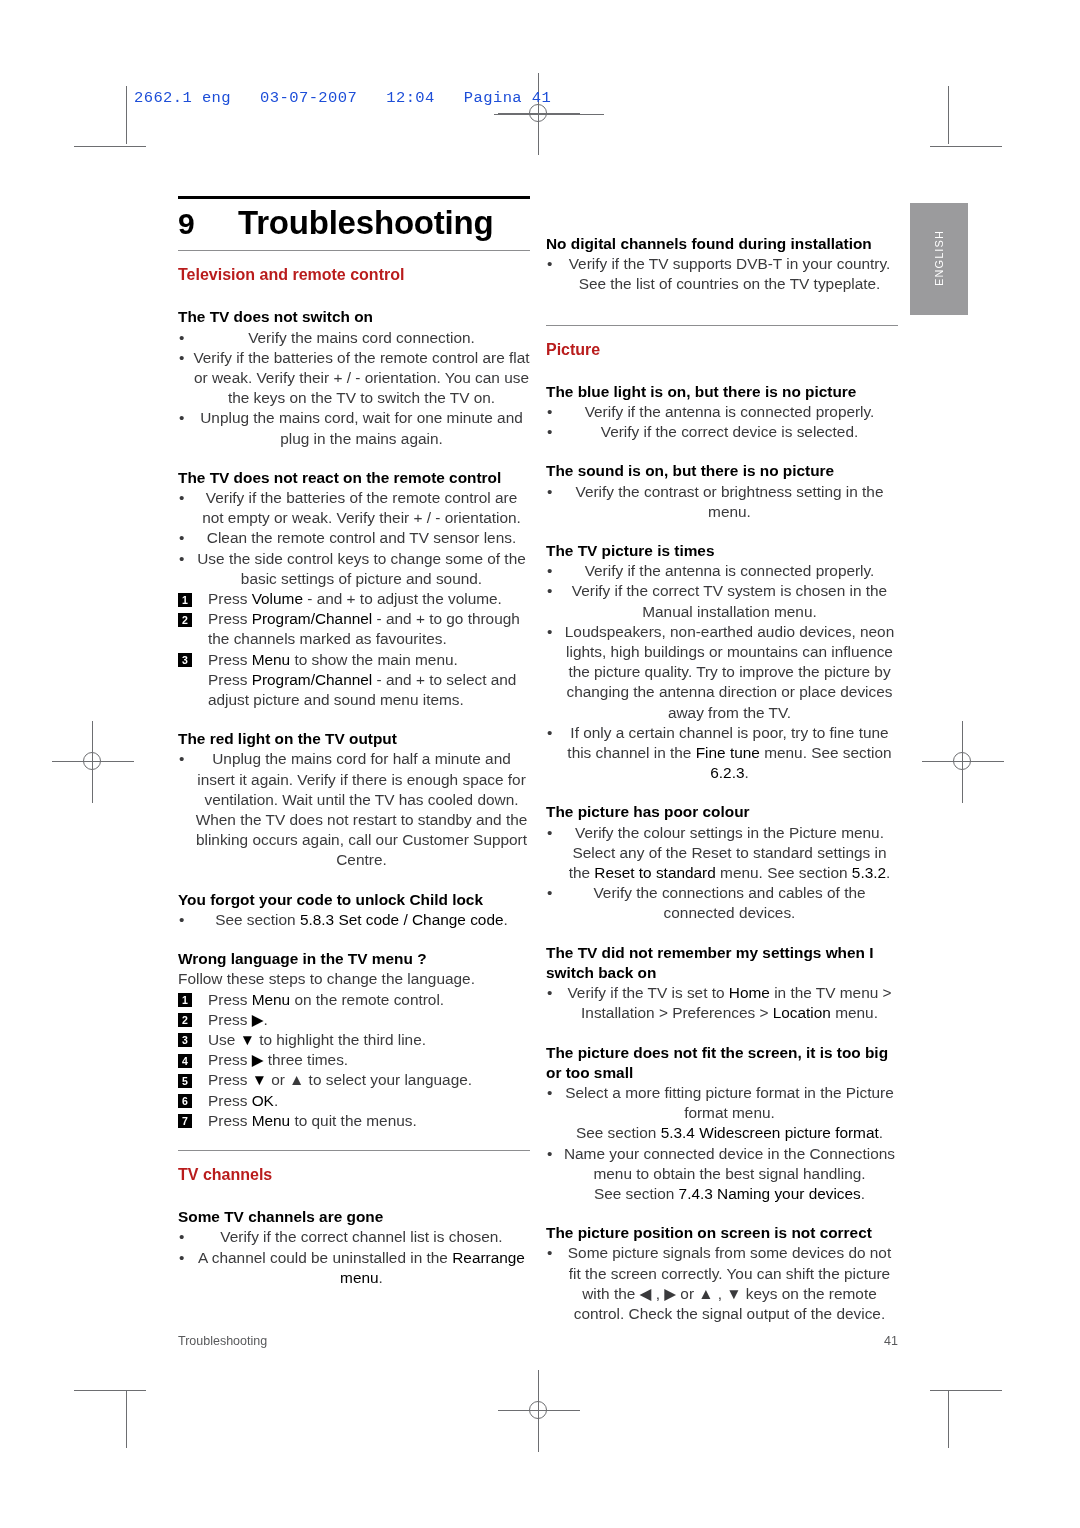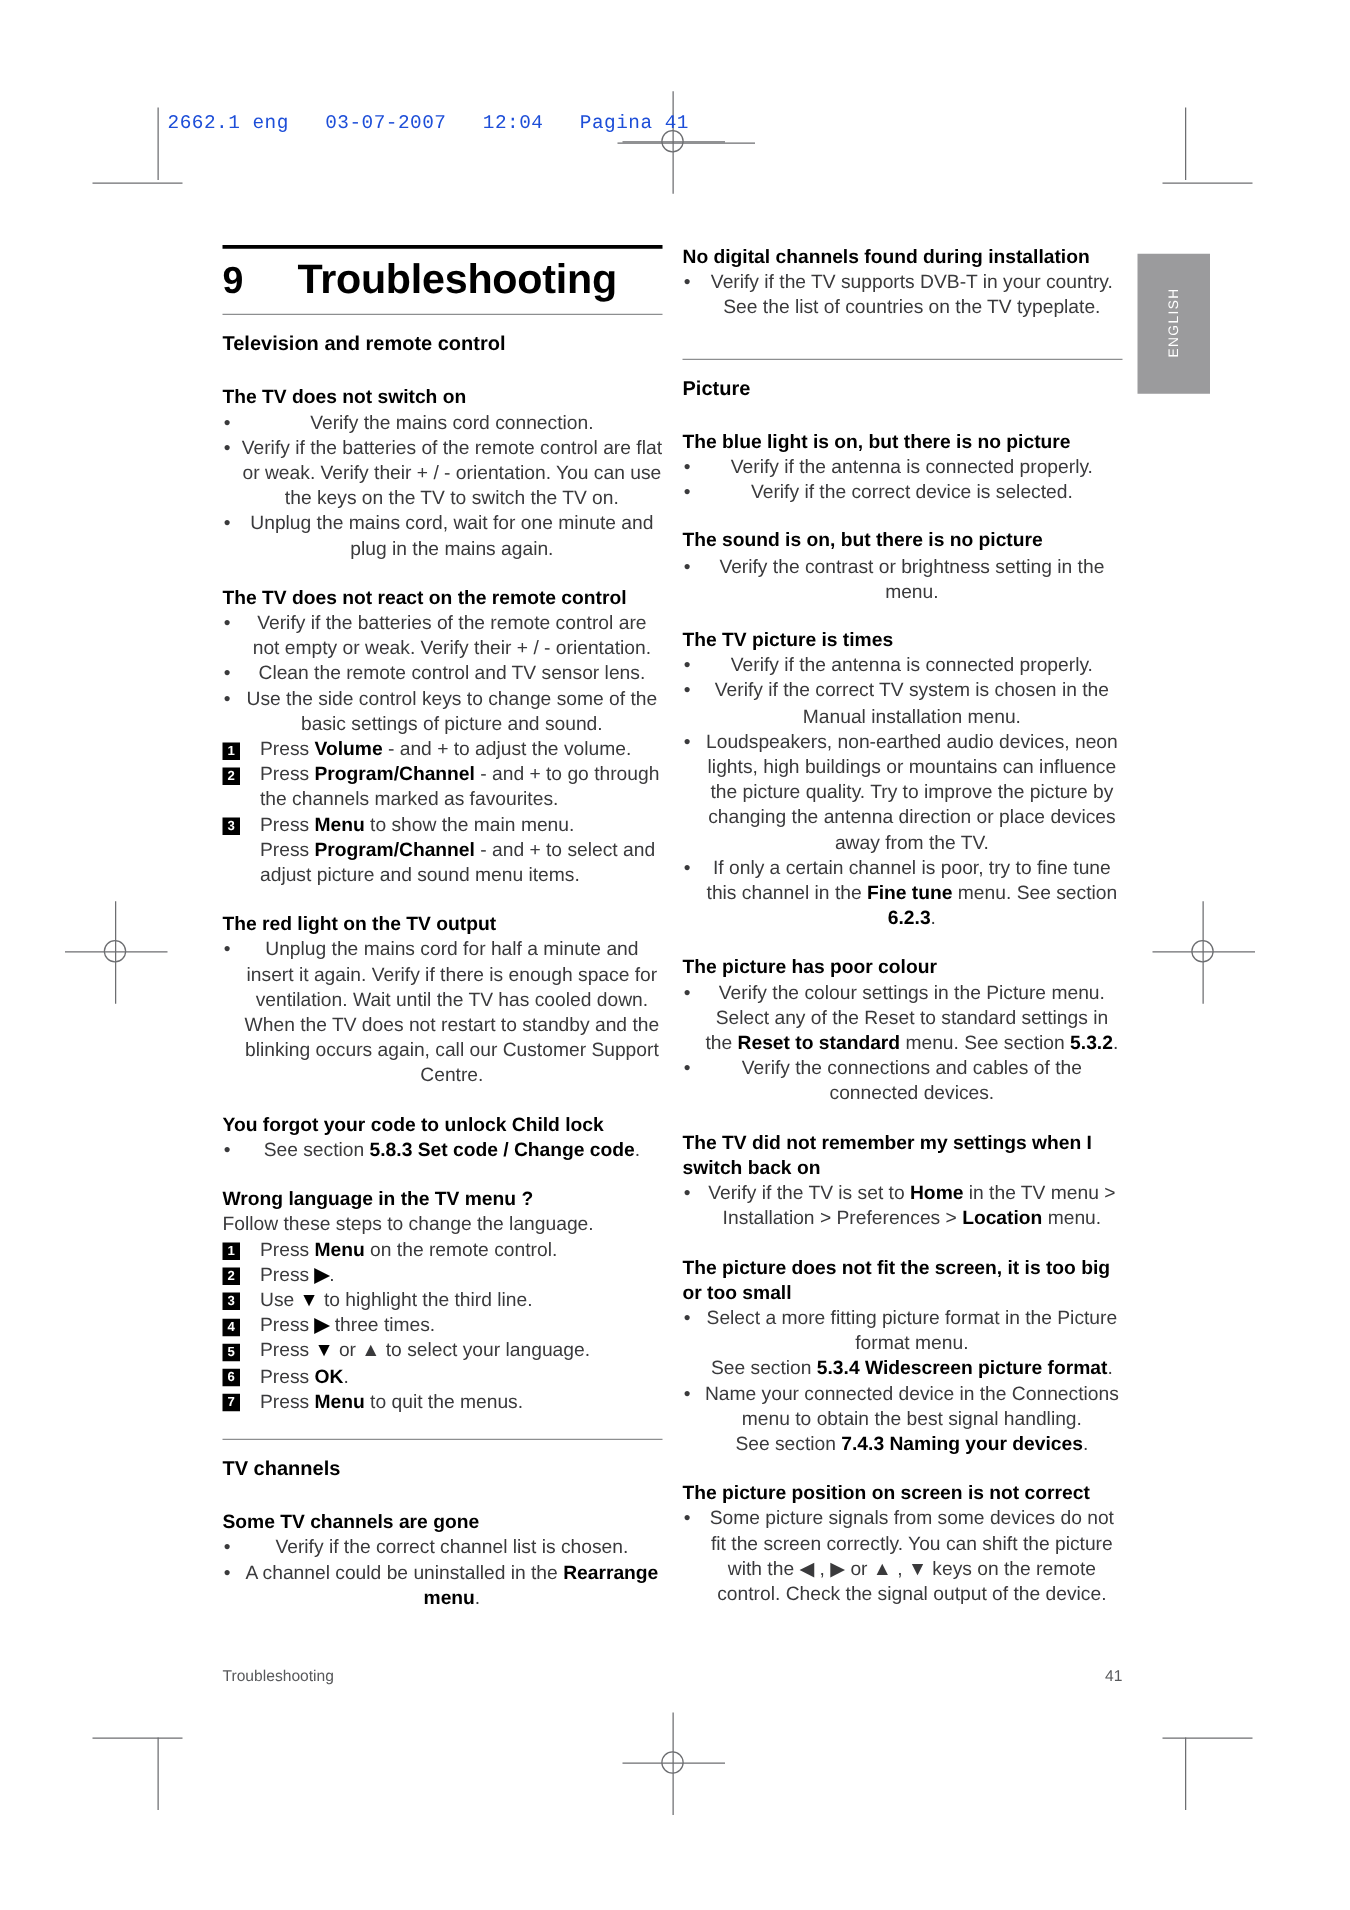--- a/index.html
+++ b/index.html
@@ -84,21 +84,21 @@
 
   .col {
     position: absolute;
     top: 196px;
     width: 352px;
     font-size: 15.4px;
     line-height: 20.2px;
     color: #3a3a3c;
   }
   .col-left  { left: 178px; }
-  .col-right { left: 546px; }
+  .col-right { left: 546px; margin-top: 38px; }
 
   .rule-heavy {
     height: 3px;
     background: #000;
     margin: 0 0 14px 0;
   }
   .rule-light {
     height: 1px;
     background: #8d8e90;
     margin: 16px 0 14px 0;
@@ -116,21 +116,21 @@
   h1.chapter .num {
     width: 60px;
     flex: 0 0 60px;
     font-size: 30px;
   }
 
   h2.section {
     margin: 0 0 16px 0;
     font-size: 16px;
     font-weight: bold;
-    color: #000000;
+    color: #b91c1c;
   }
   h2.section.spaced { margin-bottom: 22px; }
 
   h3.sub {
     margin: 0;
     font-size: 15.4px;
     font-weight: bold;
     color: #000;
     line-height: 20.2px;
   }
@@ -177,21 +177,21 @@
     height: 14px;
     background: #000;
     color: #fff;
     font-size: 10.5px;
     font-weight: bold;
     line-height: 14px;
     text-align: center;
     font-family: "Liberation Sans", sans-serif;
   }
 
-  b, .b { font-weight: bold; color: #000; }
+  b, .b { font-weight: normal; color: #000; }
 
   
   .thumb-tab {
     position: absolute;
     left: 910px;
     top: 203px;
     width: 58px;
     height: 112px;
     background: #9b9b9d;
   }

